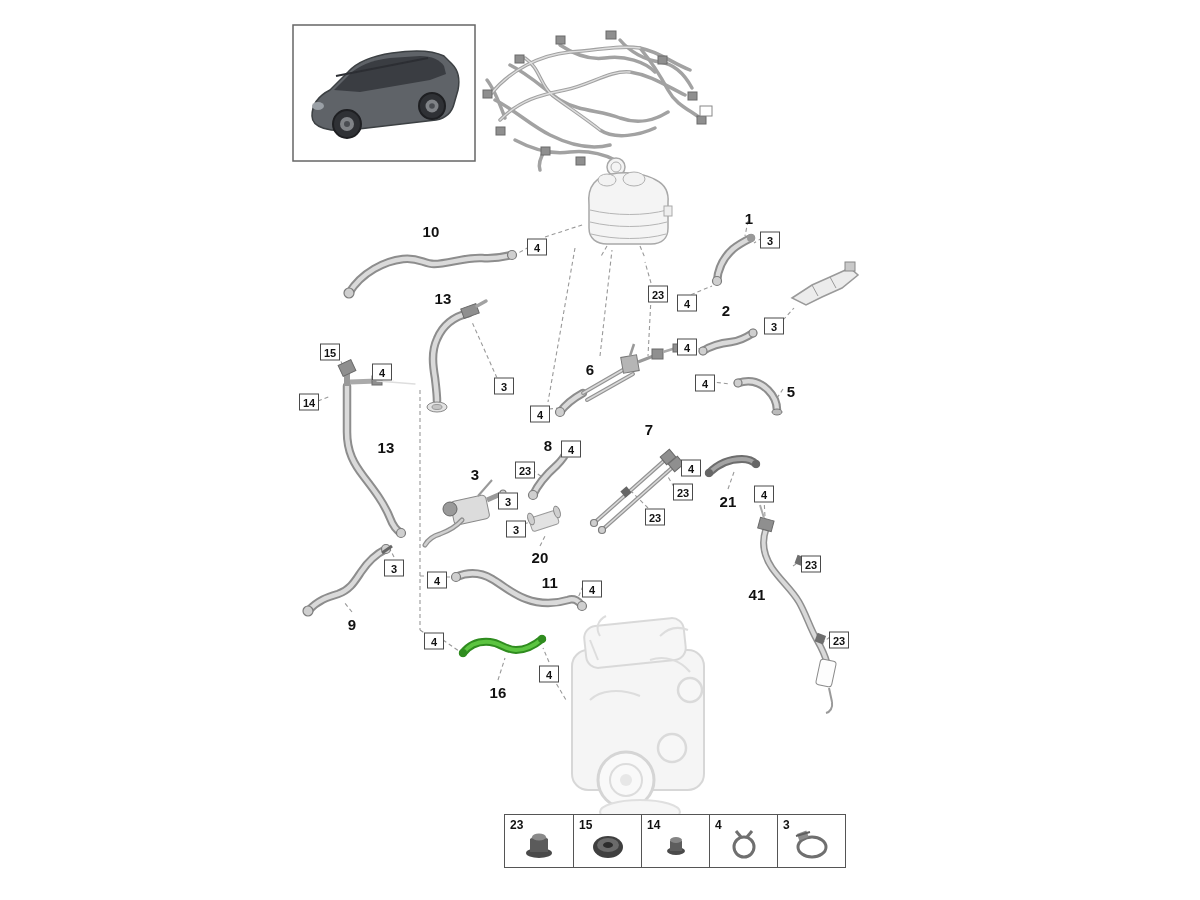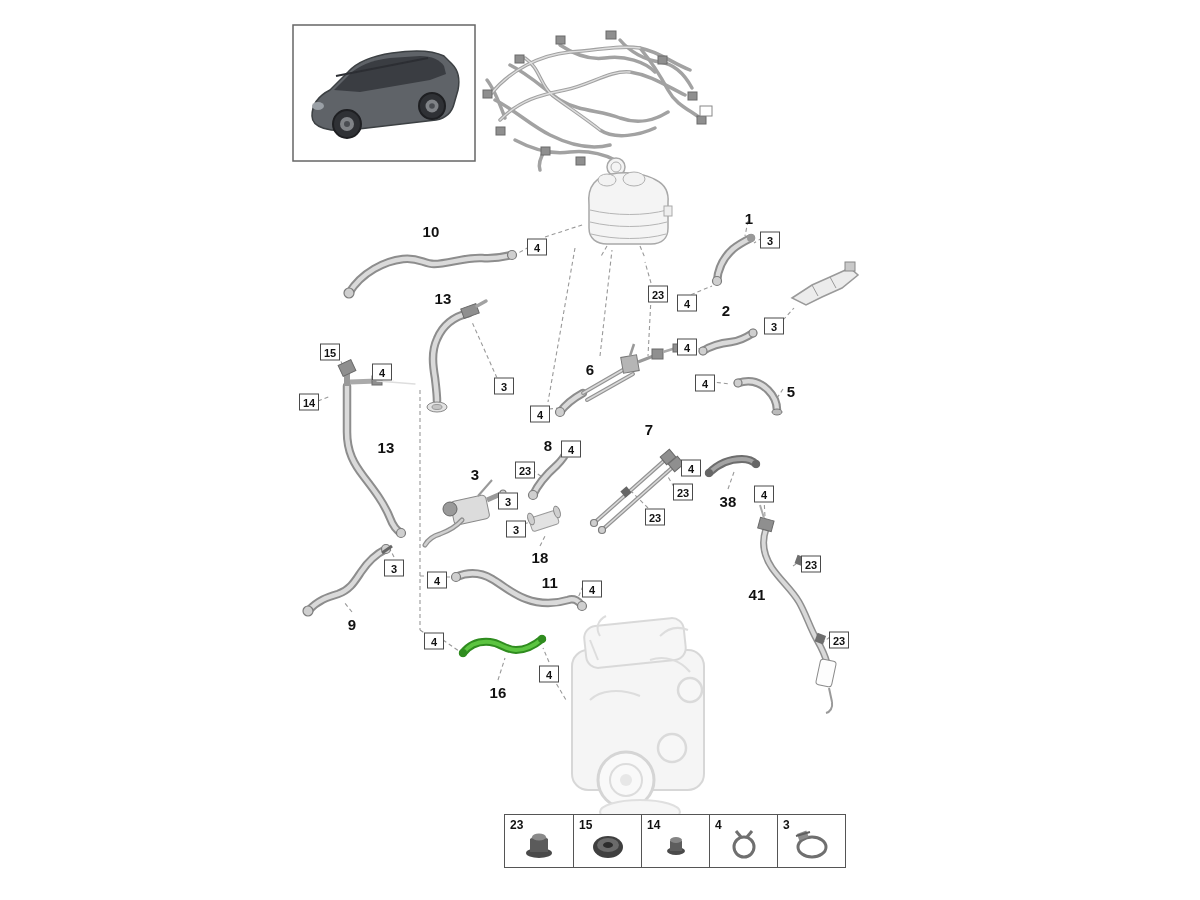--- a/index.html
+++ b/index.html
@@ -307,29 +307,29 @@
 
   </svg>
 
   <div class="overlay" id="labels">
       <div class="part-label" style="left: 431px; top: 227px;">10</div>
       <div class="part-label" style="left: 443px; top: 294px;">13</div>
       <div class="part-label" style="left: 386px; top: 443px; text-align: right;">13</div>
       <div class="part-label" style="left: 352px; top: 620px;">9</div>
       <div class="part-label" style="left: 475px; top: 470px;">3</div>
       <div class="part-label" style="left: 548px; top: 441px;">8</div>
-      <div class="part-label" style="left: 540px; top: 553px;">18</div>
+      <div class="part-label" style="left: 540px; top: 553px;">20</div>
       <div class="part-label" style="left: 550px; top: 578px;">11</div>
       <div class="part-label" style="left: 498px; top: 688px;">16</div>
       <div class="part-label" style="left: 590px; top: 365px;">6</div>
       <div class="part-label" style="left: 649px; top: 425px;">7</div>
       <div class="part-label" style="left: 749px; top: 214px;">1</div>
       <div class="part-label" style="left: 726px; top: 306px;">2</div>
       <div class="part-label" style="left: 791px; top: 387px;">5</div>
-      <div class="part-label" style="left: 728px; top: 497px;">38</div>
+      <div class="part-label" style="left: 728px; top: 497px;">21</div>
       <div class="part-label" style="left: 757px; top: 590px;">41</div>
     </div>
 
   <div class="overlay" id="callouts">
       <div class="callout" style="left: 537px; top: 243px;">4</div>
       <div class="callout" style="left: 770px; top: 236px;">3</div>
       <div class="callout" style="left: 658px; top: 290px;">23</div>
       <div class="callout" style="left: 687px; top: 299px;">4</div>
       <div class="callout" style="left: 774px; top: 322px;">3</div>
       <div class="callout" style="left: 687px; top: 343px;">4</div>

